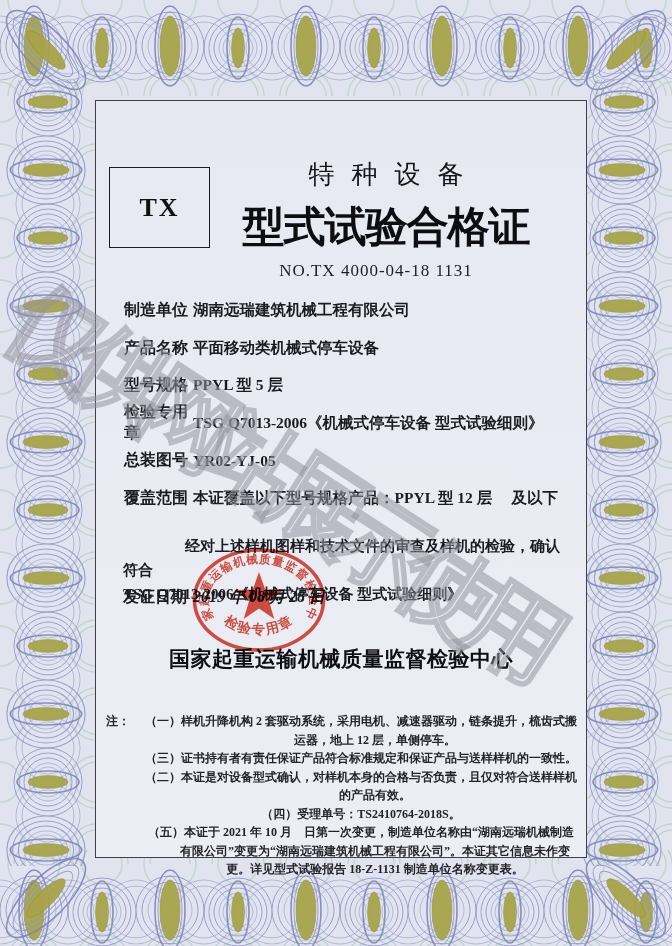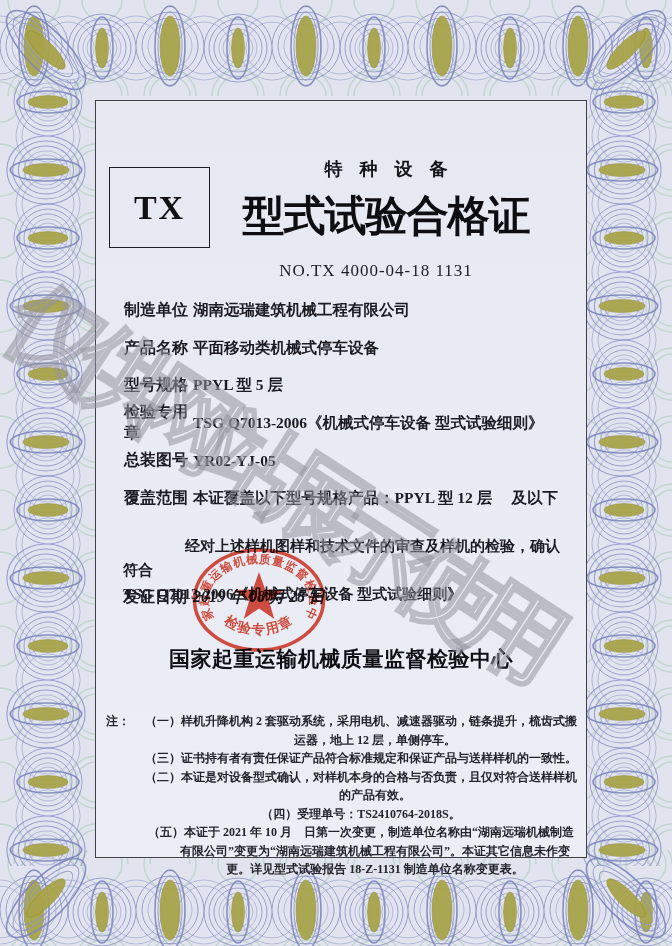--- a/index.html
+++ b/index.html
@@ -12,23 +12,23 @@
   .c3{fill:none;stroke:#9aa2cd;stroke-width:1;opacity:.65}
   .c4{fill:none;stroke:#b9d2c6;stroke-width:1.4;opacity:.8}
   .olive{fill:#a8a34a;stroke:#8e8a38;stroke-width:.5;opacity:.95}
 
   .panel{position:absolute;left:95px;top:100px;width:492px;height:758px;z-index:2;
          background:linear-gradient(180deg,#e7e9f2,#eceef6);
          border:1.5px solid #3f3f48;box-sizing:border-box;}
 
   .tx-box{position:absolute;left:13px;top:66px;width:99px;height:79px;
           border:1.5px solid #1c1c22;display:flex;align-items:center;justify-content:center;
-          font-size:34px;font-weight:700;letter-spacing:2px;color:#111;}
+          font-size:26px;font-weight:700;letter-spacing:2px;color:#111;}
   .title-area{position:absolute;left:120px;top:56px;width:340px;text-align:center;}
-  .subtitle{font-size:18px;font-weight:700;letter-spacing:17px;padding-left:17px;color:#15151a;}
+  .subtitle{font-size:26px;font-weight:400;letter-spacing:17px;padding-left:17px;color:#15151a;}
   .big-title{font-size:42px;font-weight:700;letter-spacing:-1px;margin-top:7px;color:#0e0e12;}
   .cert-no{position:absolute;left:120px;top:160px;width:320px;text-align:center;
            font-size:17px;letter-spacing:1px;color:#1d1d24;}
 
   .fields{position:absolute;left:28px;top:191px;right:14px;}
   .field-row{height:37.5px;display:flex;align-items:center;font-size:16px;}
   .field-label{display:inline-block;width:64px;font-weight:600;letter-spacing:0;flex:0 0 64px;color:#1b1b21;}
   .field-value{margin-left:5px;font-size:15.5px;font-weight:600;letter-spacing:0;color:#1b1b21;white-space:nowrap;}
 
   .confirm{position:absolute;left:27px;top:417px;right:14px;font-size:15px;font-weight:600;

